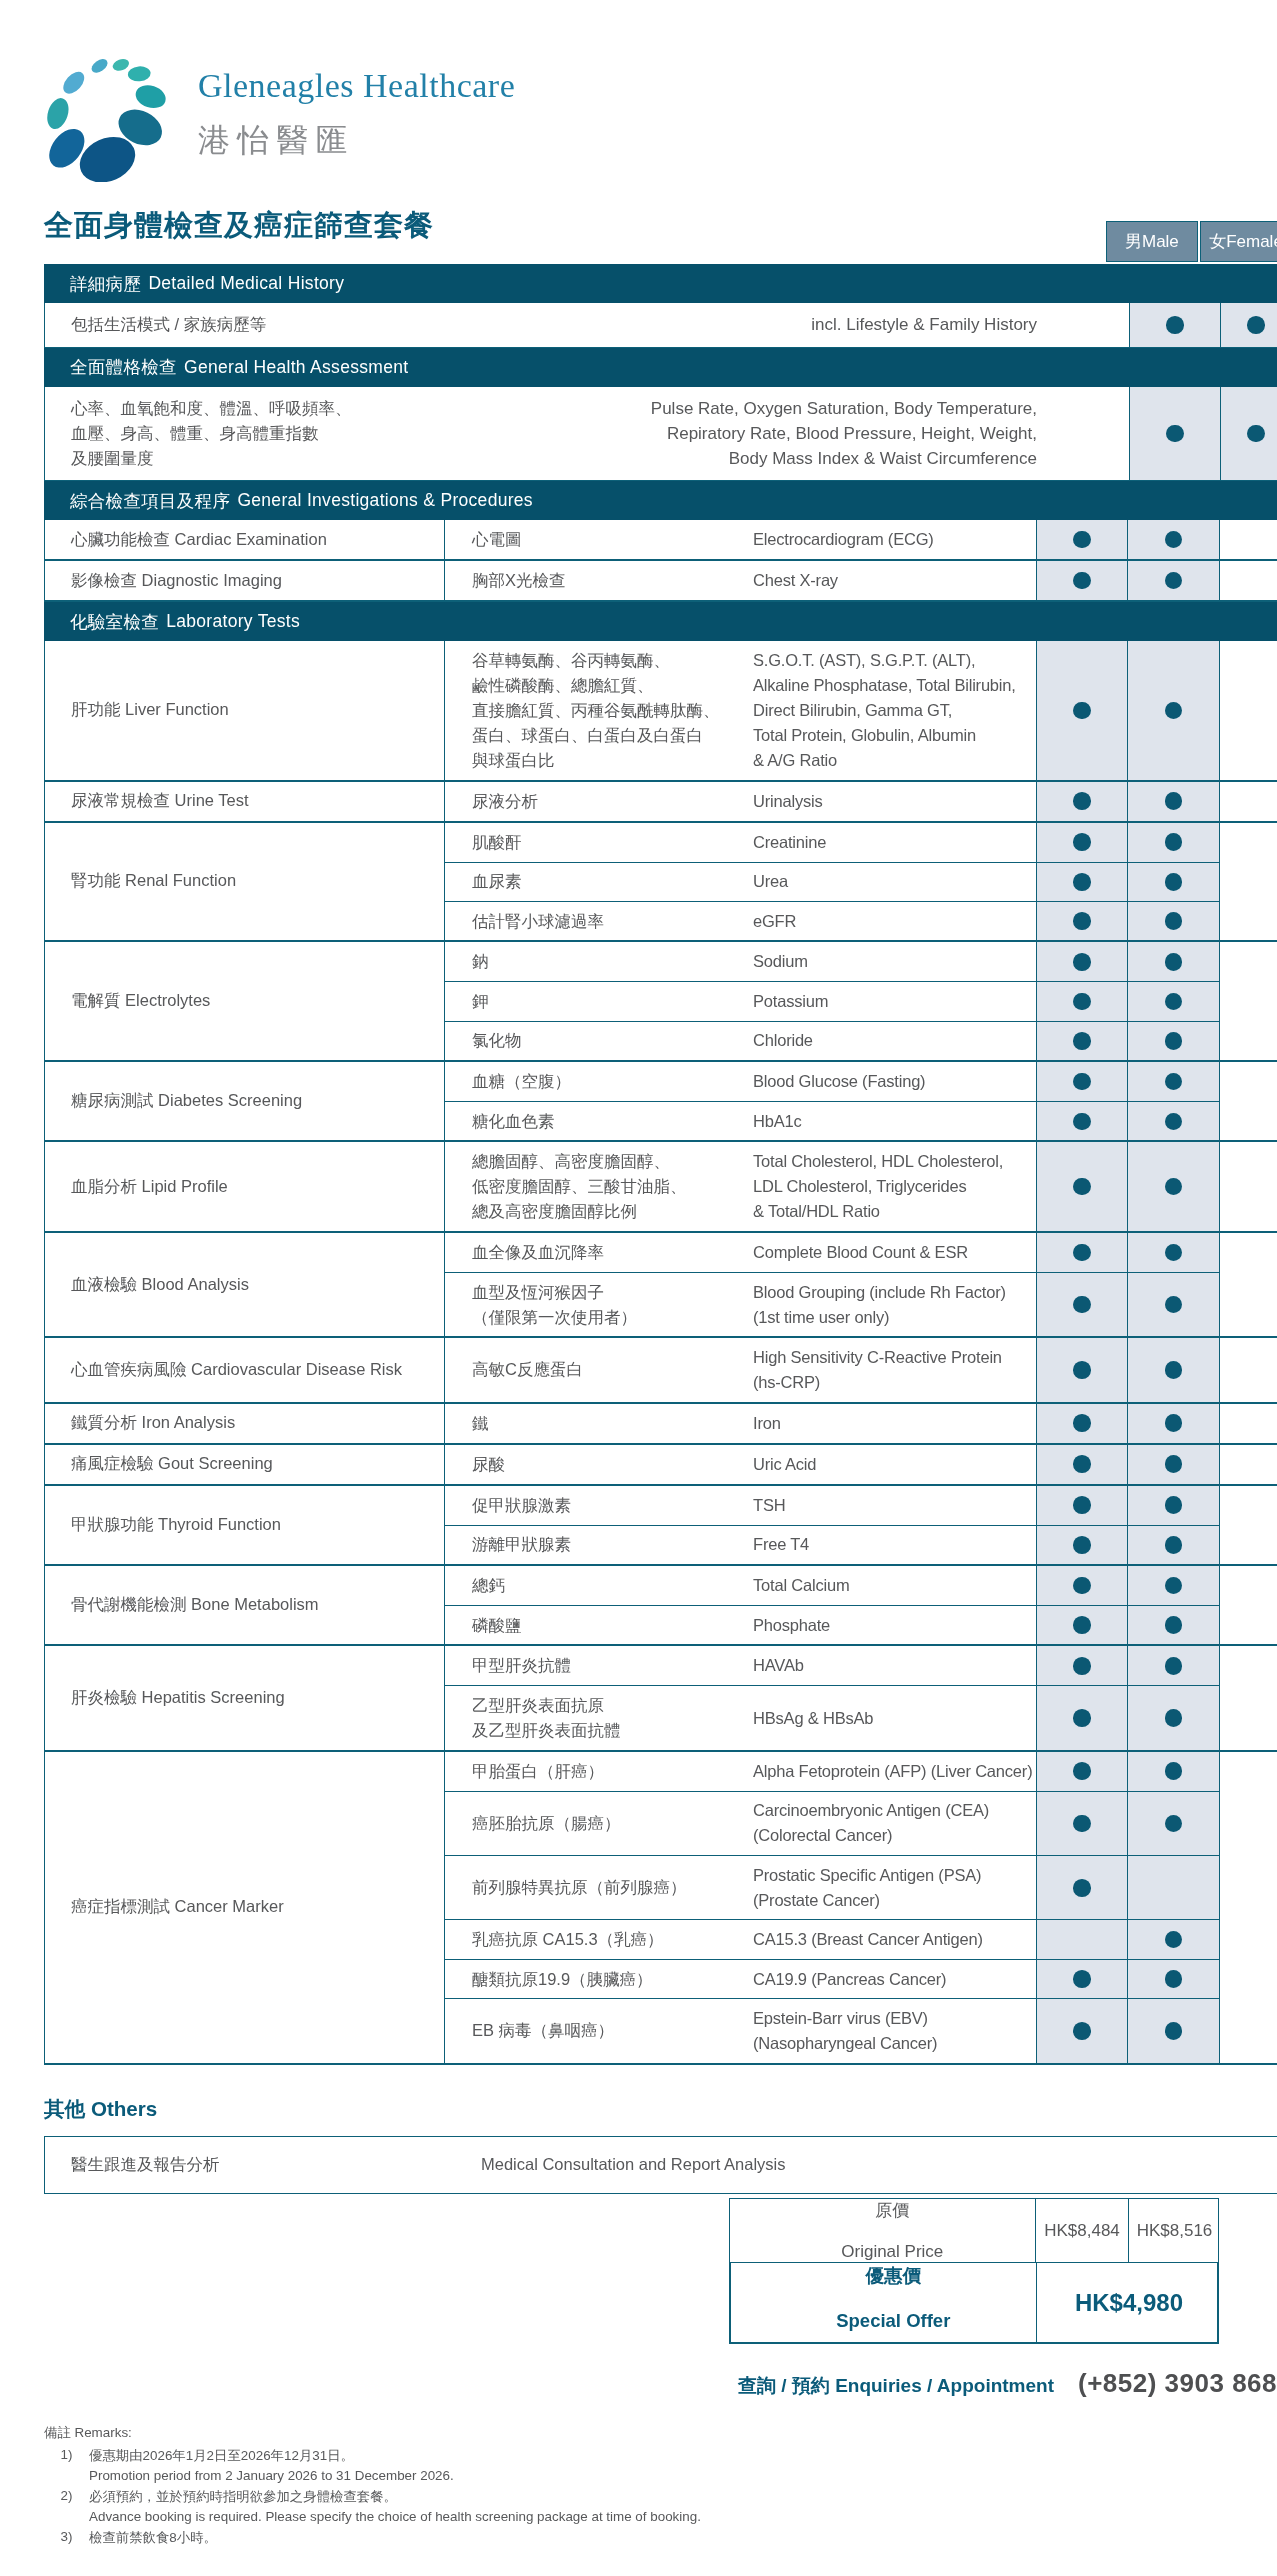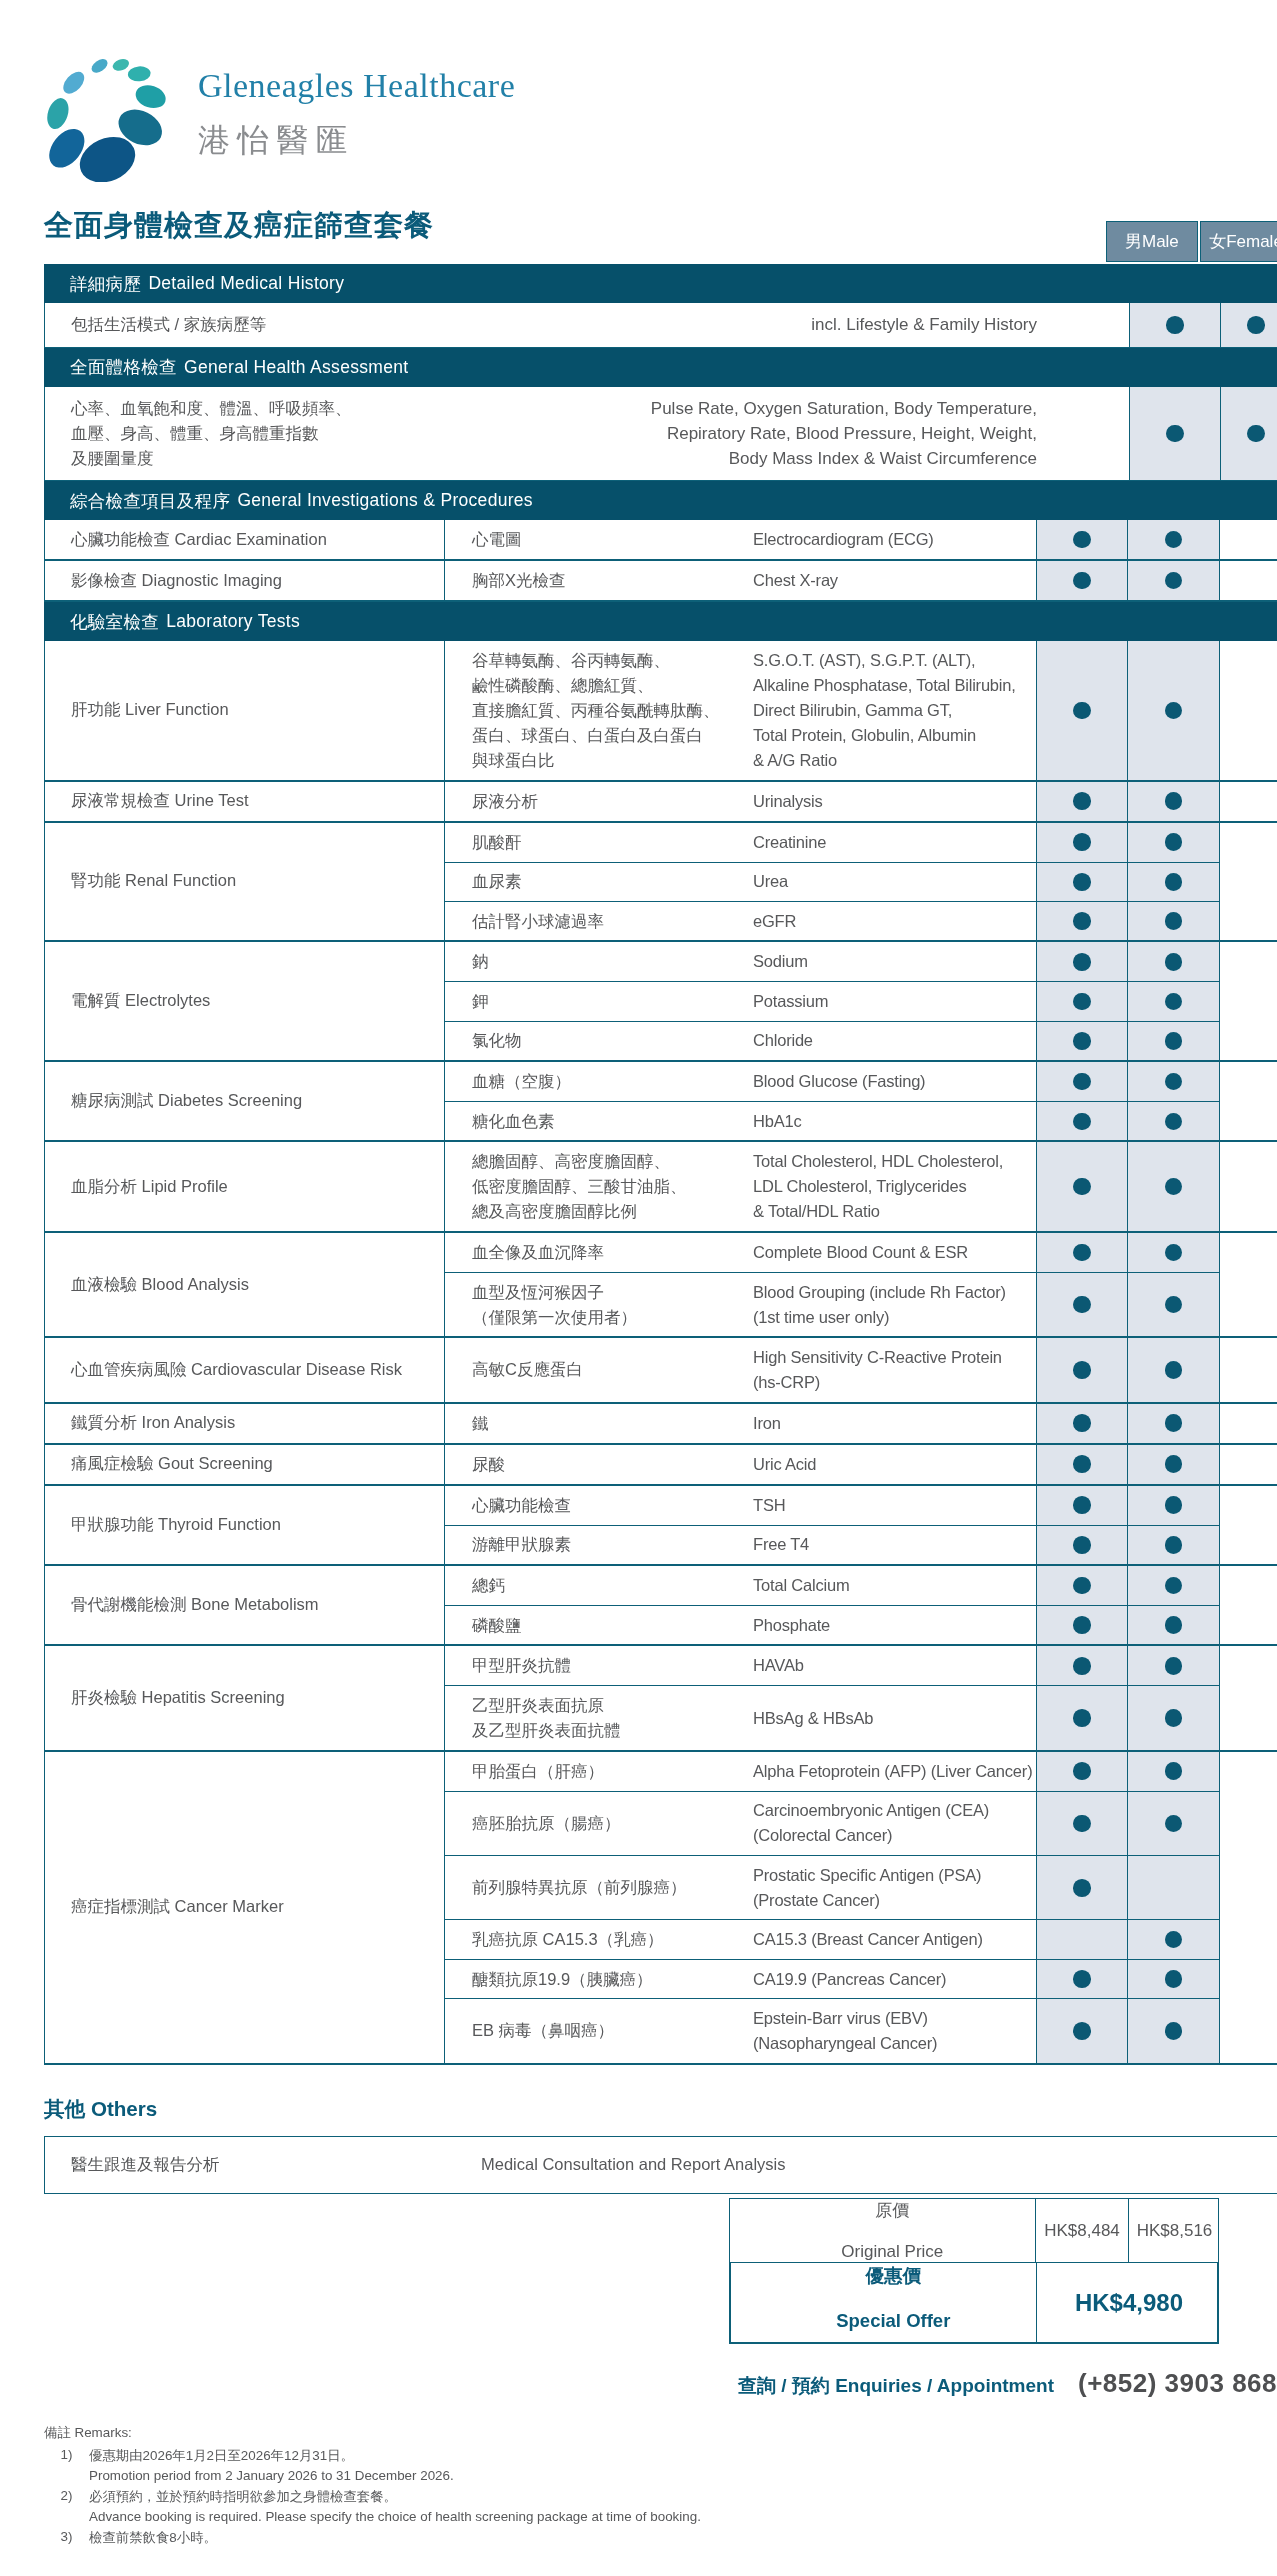--- a/index.html
+++ b/index.html
@@ -387,21 +387,21 @@
             <div class="dotcell male">
               <span class="dot"></span>
             </div>
             <div class="dotcell female">
               <span class="dot"></span>
             </div>
           </div>
           <div class="t-group" style="--rows: 2;">
             <div class="cat-cell">甲狀腺功能 Thyroid Function</div>
             <div class="item-cell">
-              <div class="i-zh">心臟功能檢查</div>
+              <div class="i-zh">促甲狀腺激素</div>
               <div class="i-en">TSH</div>
             </div>
             <div class="dotcell male">
               <span class="dot"></span>
             </div>
             <div class="dotcell female">
               <span class="dot"></span>
             </div>
             <div class="item-cell bt">
               <div class="i-zh">游離甲狀腺素</div>

